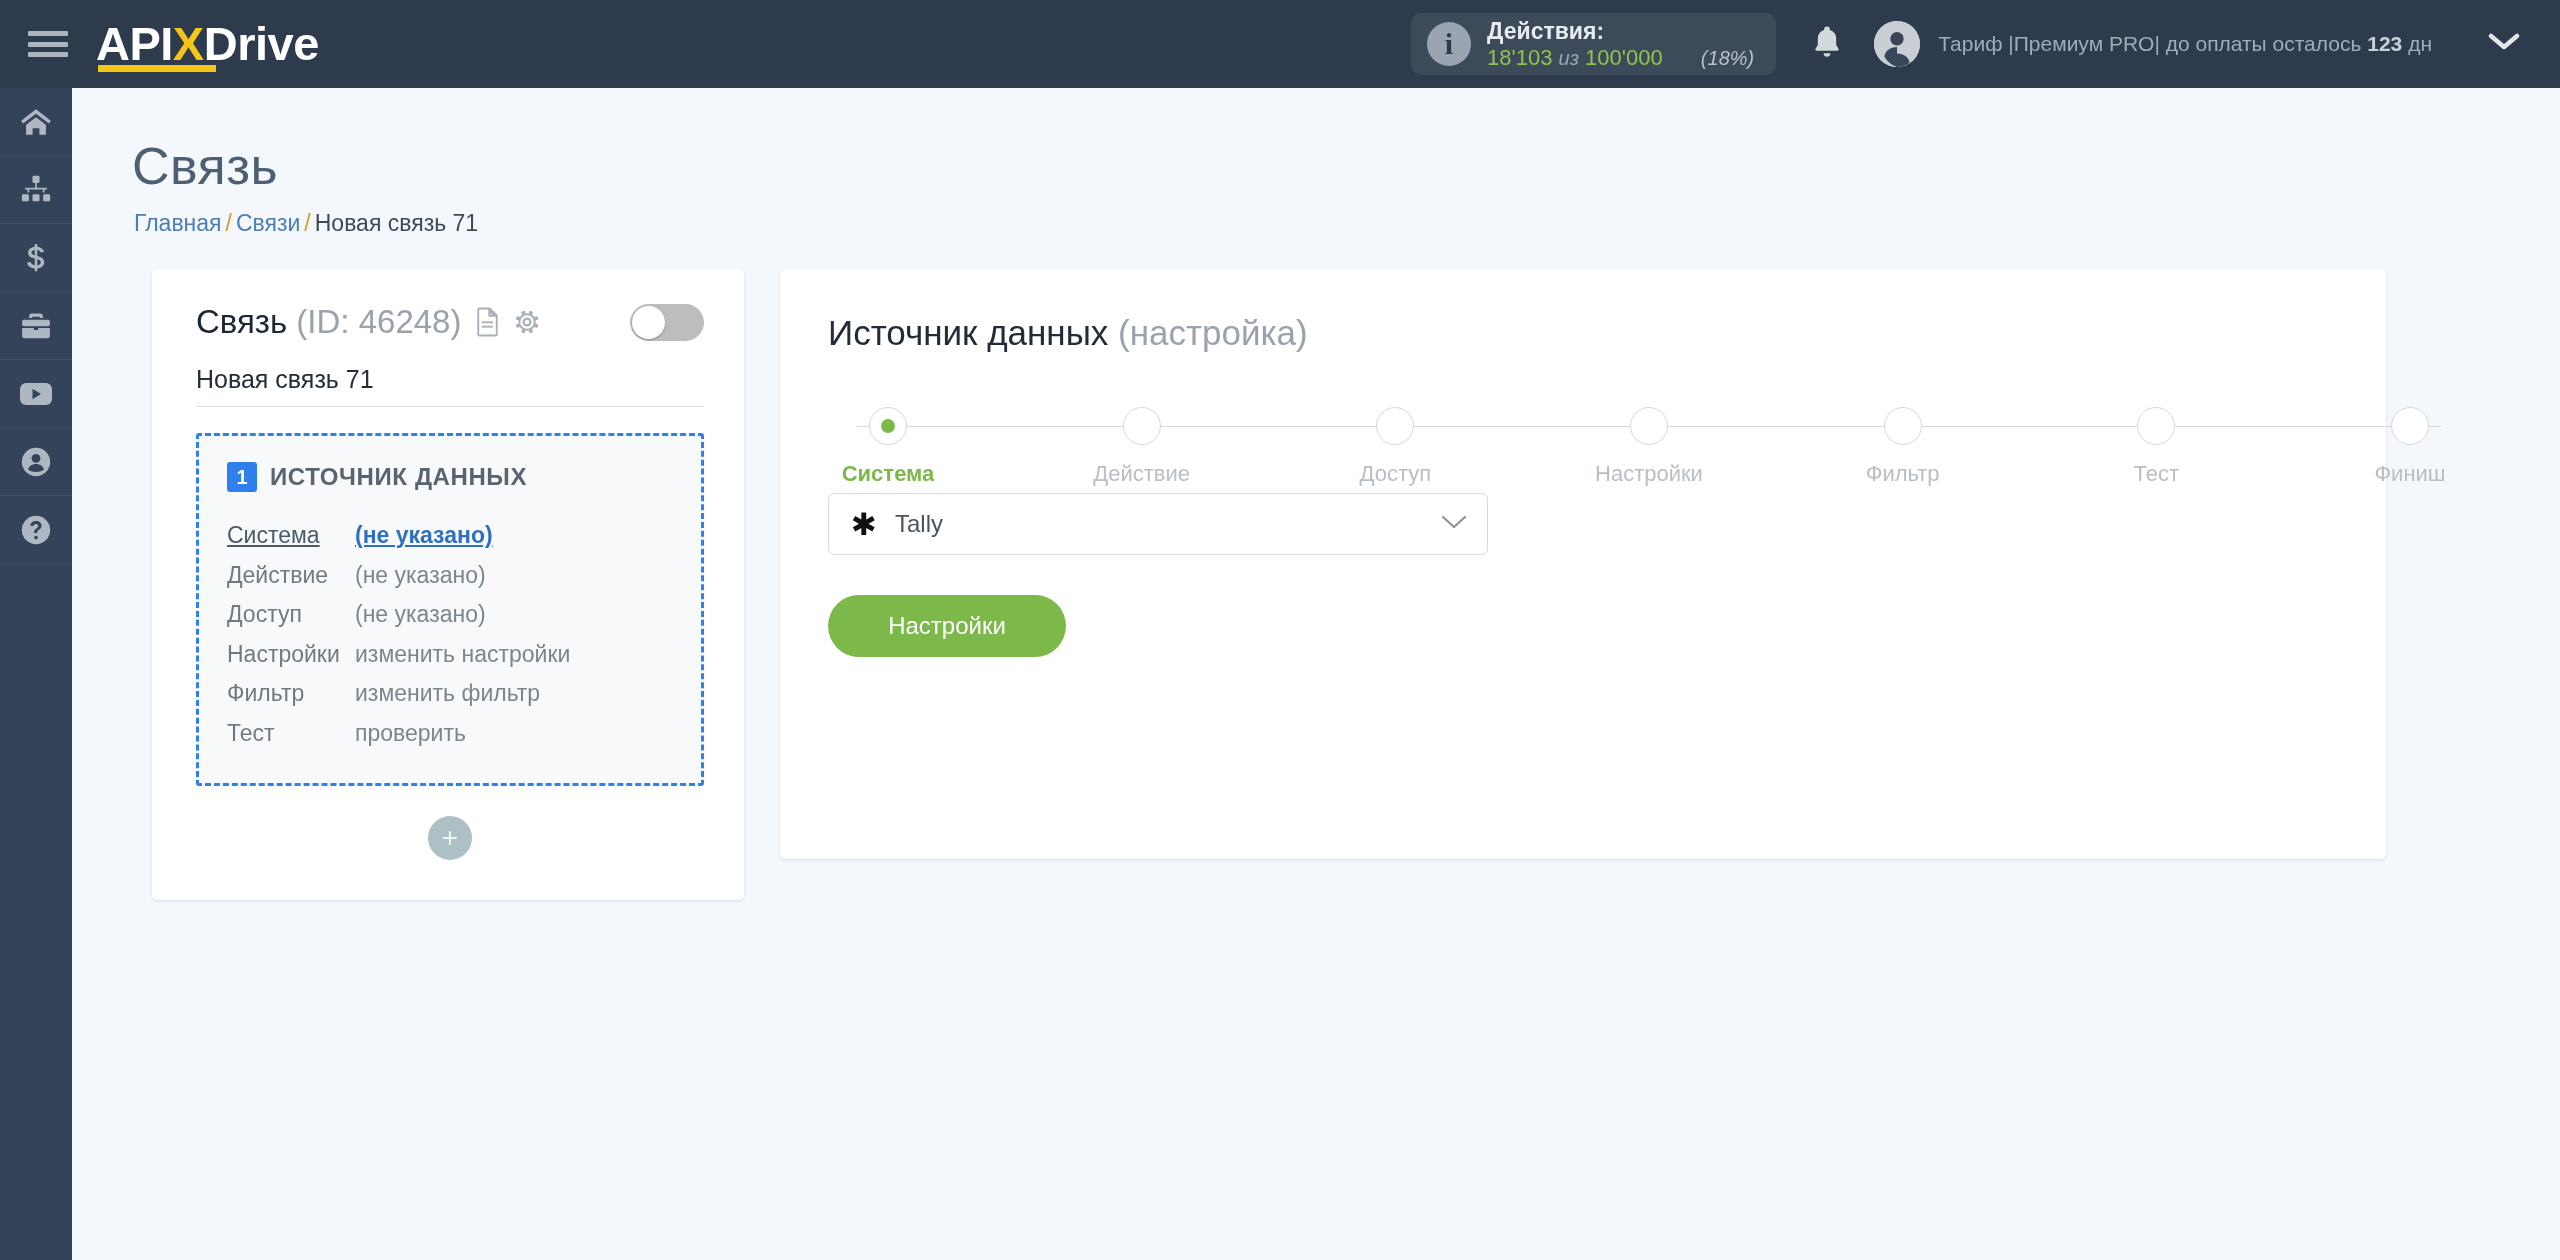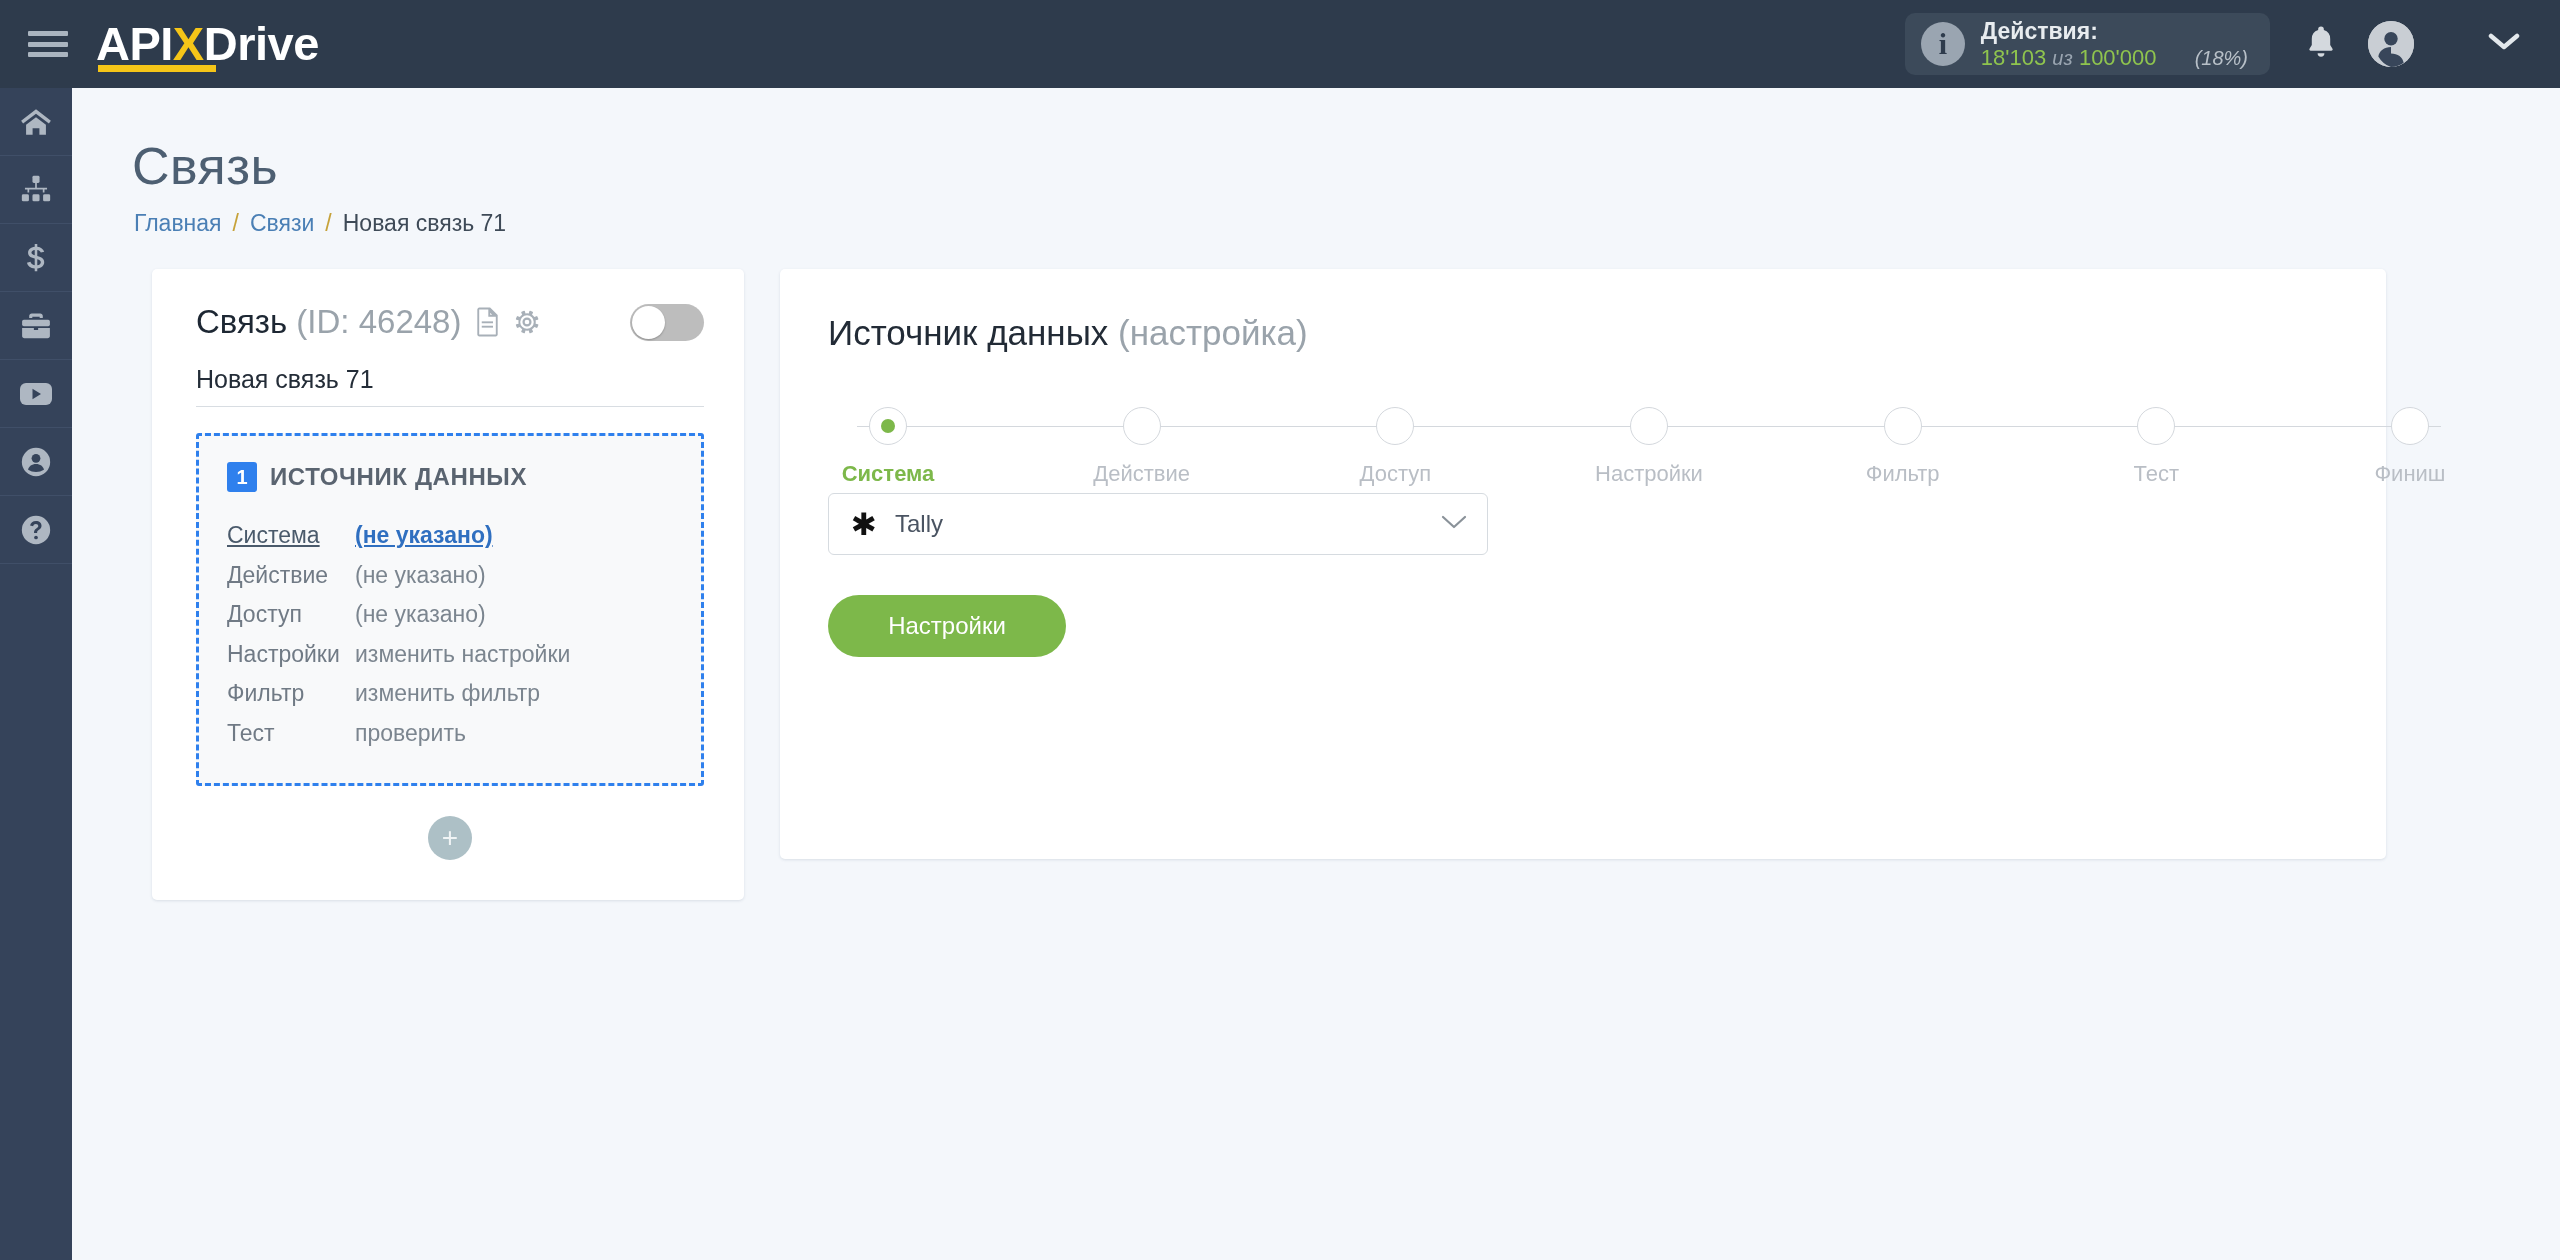--- a/index.html
+++ b/index.html
@@ -94,21 +94,21 @@
 
   
   .page { position: absolute; top: 88px; left: 72px; width: 2488px; height: 1172px; }
 
   .page-title {
     font-size: 52px; color: #4d5f72; font-weight: normal;
     margin: 48px 0 0 60px; letter-spacing: 0.5px;
   }
   .breadcrumb {
     margin: 14px 0 0 62px; font-size: 23px; color: #3e4a57;
-    display: flex; align-items: center; gap: 11px;
+    display: flex; align-items: center; gap: 4px;
   }
   .breadcrumb a { color: #4a7fb5; text-decoration: none; cursor: pointer; }
   .breadcrumb .sl { color: #c6a23a; }
 
   .columns { display: flex; margin: 32px 0 0 60px; gap: 36px; align-items: flex-start; }
 
   
   .card-left {
     width: 592px; background: #fff; border-radius: 5px;
     box-shadow: 0 1px 3px rgba(40,60,90,.13);
@@ -242,20 +242,21 @@
 
     <div class="avatar-circle">
       <svg width="46" height="46" viewBox="0 0 24 24" aria-hidden="true">
         <circle cx="12" cy="12" r="12" fill="#c9ced4"></circle>
         <circle cx="12" cy="9.3" r="3.5" fill="#38465a"></circle>
         <path fill="#38465a" d="M12 13.6c-3.5 0-6.2 2.1-6.6 4.9A11.9 11.9 0 0 0 12 24c2.6 0 4.9-.8 6.6-2.2-.4-2.9-3.1-4.9-6.6-4.9z"></path>
       </svg>
     </div>
 
     <div class="user-text">
+      <div class="user-tariff"><span>Тариф |</span><span>Премиум PRO</span><span>| до оплаты осталось</span> <b>123</b> <span>дн</span></div>
     </div>
 
     <div class="chevron-wrap">
       <svg width="32" height="20" viewBox="0 0 32 20" aria-hidden="true">
         <path d="M3 4l13 11L29 4" stroke="#e3e8ec" stroke-width="4.5" fill="none" stroke-linecap="round" stroke-linejoin="round"></path>
       </svg>
     </div>
   </div>
 </div>
 

